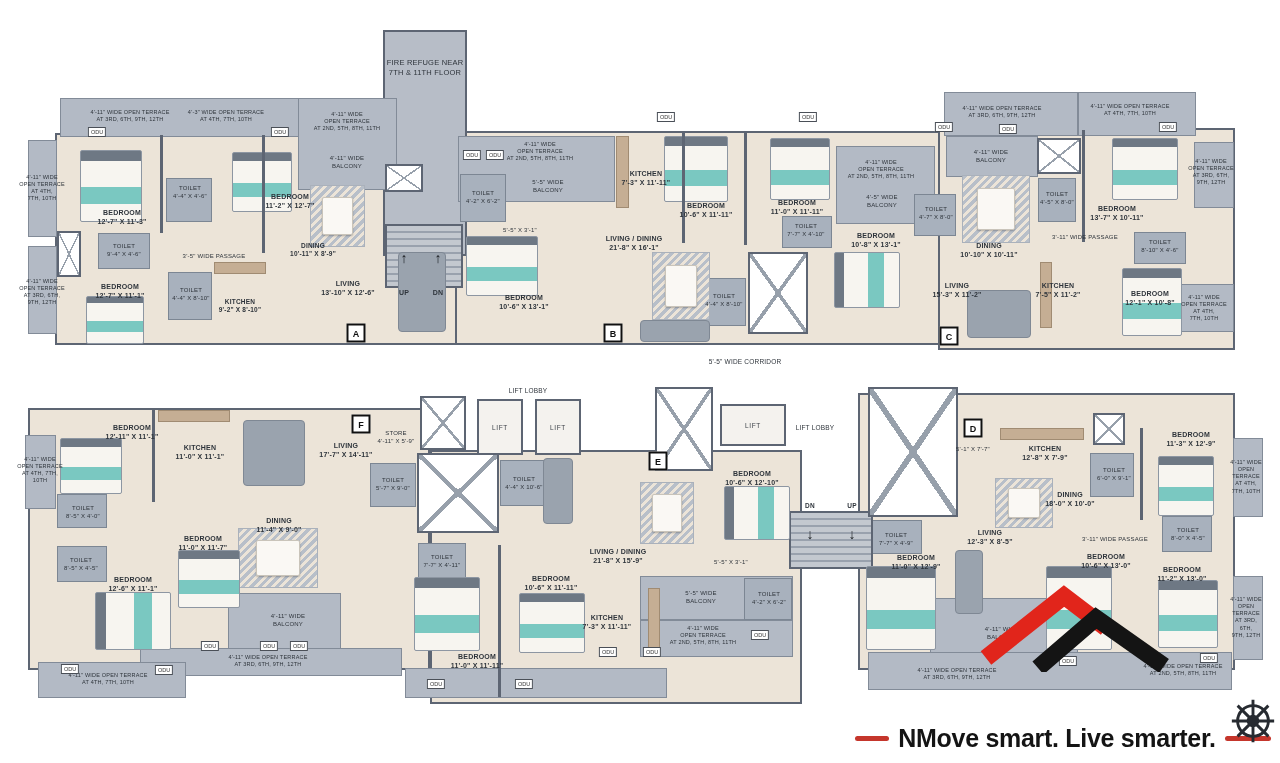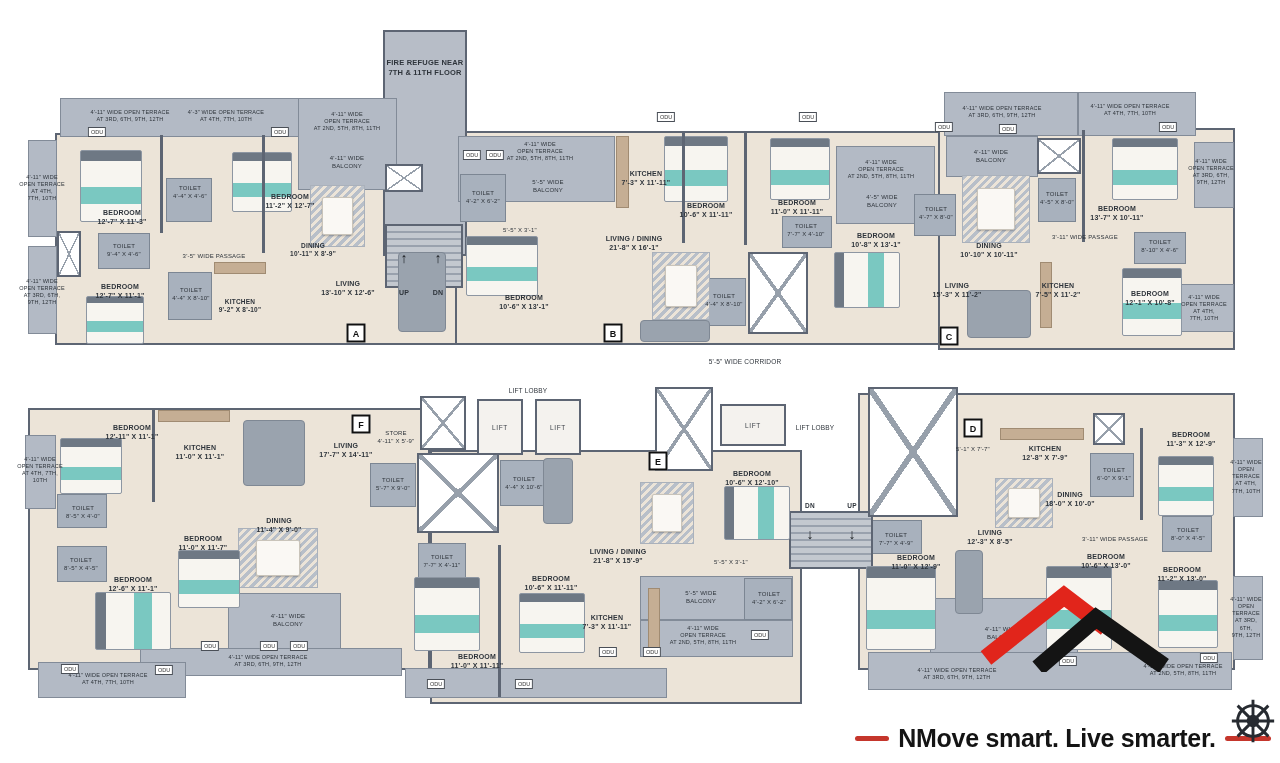--- a/index.html
+++ b/index.html
@@ -187,21 +187,21 @@
 9'-4" X 4'-6"</div>
     <div class="lbl" style="left: 214px; top: 257px; font-size: 6px; font-weight: 400;">3'-5" WIDE PASSAGE</div>
     <div class="lbl" style="left: 120px; top: 291px; font-size: 7px; font-weight: 700;">BEDROOM
 12'-7" X 11'-1"</div>
     <div class="lbl" style="left: 191px; top: 295px; font-size: 6px; font-weight: 400;">TOILET
 4'-4" X 8'-10"</div>
     <div class="lbl" style="left: 240px; top: 306px; font-size: 6.5px; font-weight: 700;">KITCHEN
 9'-2" X 8'-10"</div>
     <div class="lbl" style="left: 348px; top: 288px; font-size: 7px; font-weight: 700;">LIVING
 13'-10" X 12'-6"</div>
-    <div class="lbl" style="left: 425px; top: 68px; font-size: 7.5px; font-weight: 700;">FIRE REFUGE NEAR
+    <div class="lbl" style="left: 425px; top: 68px; font-size: 7.5px; font-weight: 400;">FIRE REFUGE NEAR
 7TH &amp; 11TH FLOOR</div>
     <div class="lbl" style="left: 404px; top: 293px; font-size: 7px; font-weight: 700;">UP</div>
     <div class="lbl" style="left: 438px; top: 293px; font-size: 7px; font-weight: 700;">DN</div>
     <div class="lbl" style="left: 540px; top: 152px; font-size: 5.5px; font-weight: 400;">4'-11" WIDE
 OPEN TERRACE
 AT 2ND, 5TH, 8TH, 11TH</div>
     <div class="lbl" style="left: 548px; top: 187px; font-size: 6px; font-weight: 400;">5'-5" WIDE
 BALCONY</div>
     <div class="lbl" style="left: 483px; top: 198px; font-size: 6px; font-weight: 400;">TOILET
 4'-2" X 6'-2"</div>

